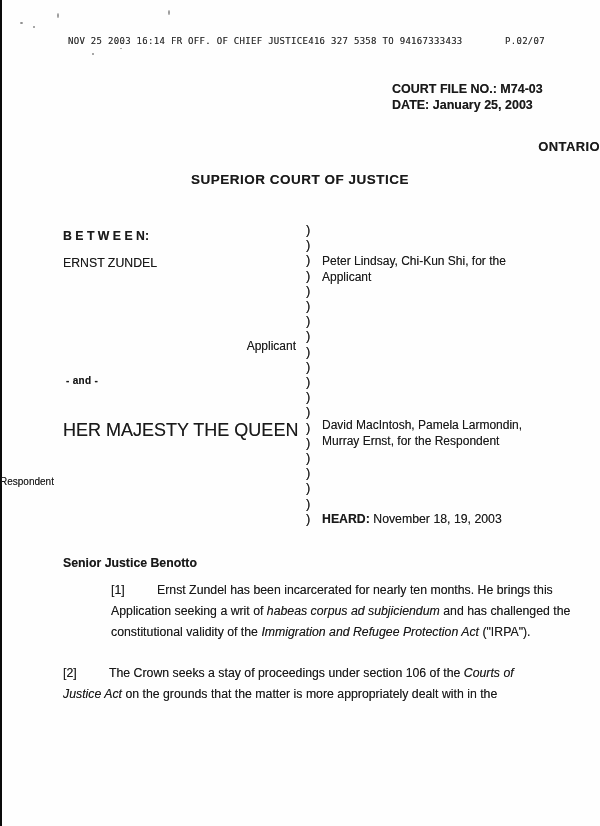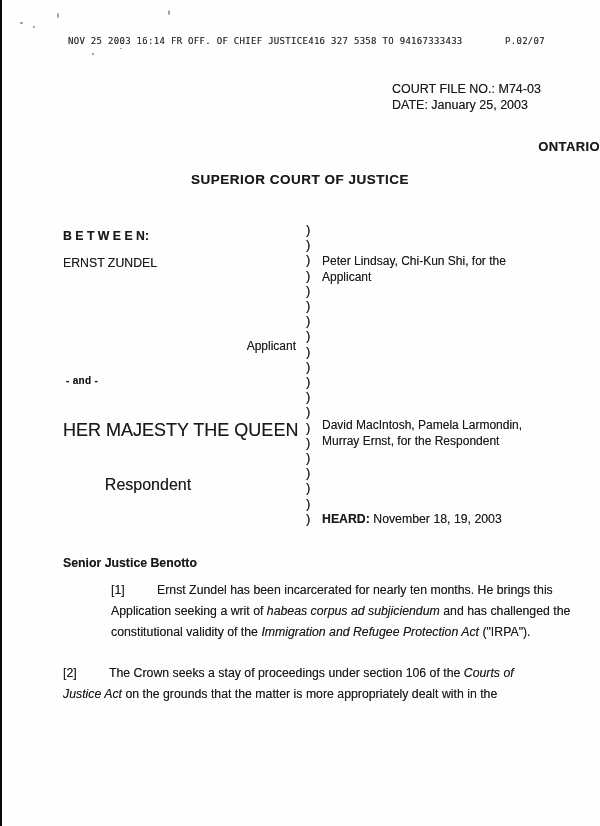--- a/index.html
+++ b/index.html
@@ -28,41 +28,41 @@
     white-space:nowrap;
     text-shadow:0 0 .5px rgba(40,40,40,.55);
     margin-top:30px;
   }
   .fax-line{left:68px;top:6px;}
   .fax-page{left:505px;top:6px;}
   
   .doc{text-shadow:0 0 .5px rgba(10,10,10,.5);}
   .b{font-weight:bold;}
   
-  .fileinfo{left:392px;top:81px;font-size:12.5px;line-height:16px;font-weight:normal;white-space:nowrap;}
+  .fileinfo{left:392px;top:81px;font-size:12.5px;line-height:16px;font-weight:bold;white-space:nowrap;}
   .fileinfo span{position:static;display:block;}
   
   .province{left:0;top:139px;width:600px;text-align:right;font-weight:bold;font-size:13px;letter-spacing:.4px;}
   .courtname{left:0;top:172px;width:600px;text-align:center;font-weight:bold;font-size:13.5px;letter-spacing:.5px;}
   
   .between{left:63px;top:229px;font-weight:bold;font-size:12.3px;}
   .app-name{left:63px;top:256px;font-size:12.3px;}
   .brackets{
     left:306px;top:222px;
     font-size:13px;line-height:15.2px;
     white-space:pre-line;
     text-shadow:0 0 .6px rgba(10,10,10,.6);
   }
   .app-counsel{left:322px;top:254px;font-size:12px;line-height:15.6px;}
   .app-counsel span,.resp-counsel span{position:static;display:block;}
   .app-role{left:0;top:339px;width:296px;text-align:right;font-size:12px;}
   .and-sep{left:66px;top:375px;font-weight:bold;font-size:10px;letter-spacing:.3px;}
   .resp-name{left:63px;top:420px;font-size:18px;}
   .resp-counsel{left:322px;top:418px;font-size:12px;line-height:15.6px;}
-  .resp-role{left:0;top:476px;width:296px;text-align:center;font-size:16px;}
+  .resp-role{left:0;top:476px;width:296px;text-align:left;font-size:10px;}
   .heard{left:322px;top:512px;font-size:12.3px;white-space:nowrap;}
   
   .judge{left:63px;top:556px;font-weight:bold;font-size:12.3px;}
   .para{left:63px;width:486px;font-size:12.3px;line-height:20.8px;margin:0;}
   .para1{top:580px;margin-left:48px;}
   .para2{top:663px;}
   .para .pnum{position:static;display:inline-block;width:46px;}
   .para span:not(.pnum),.para i{position:static;display:inline;}
 </style>
 </head>

